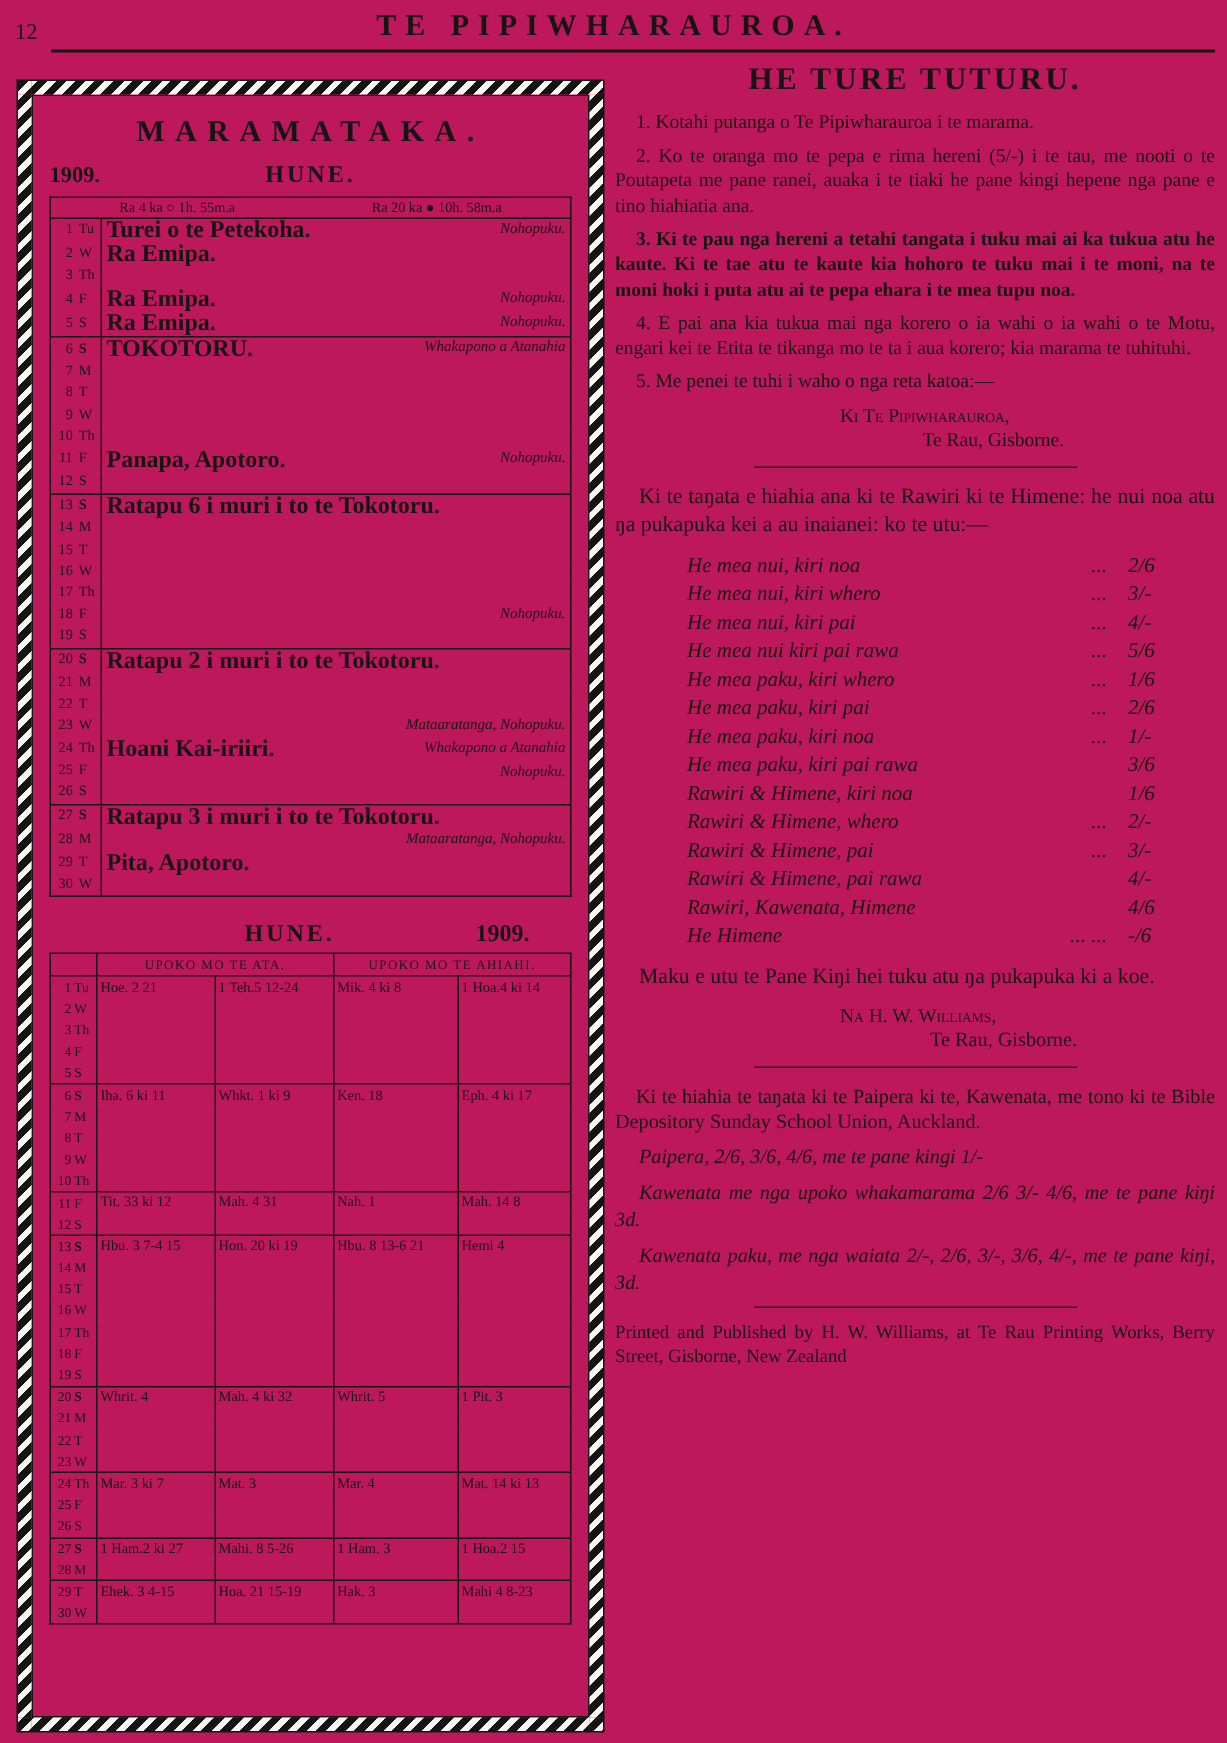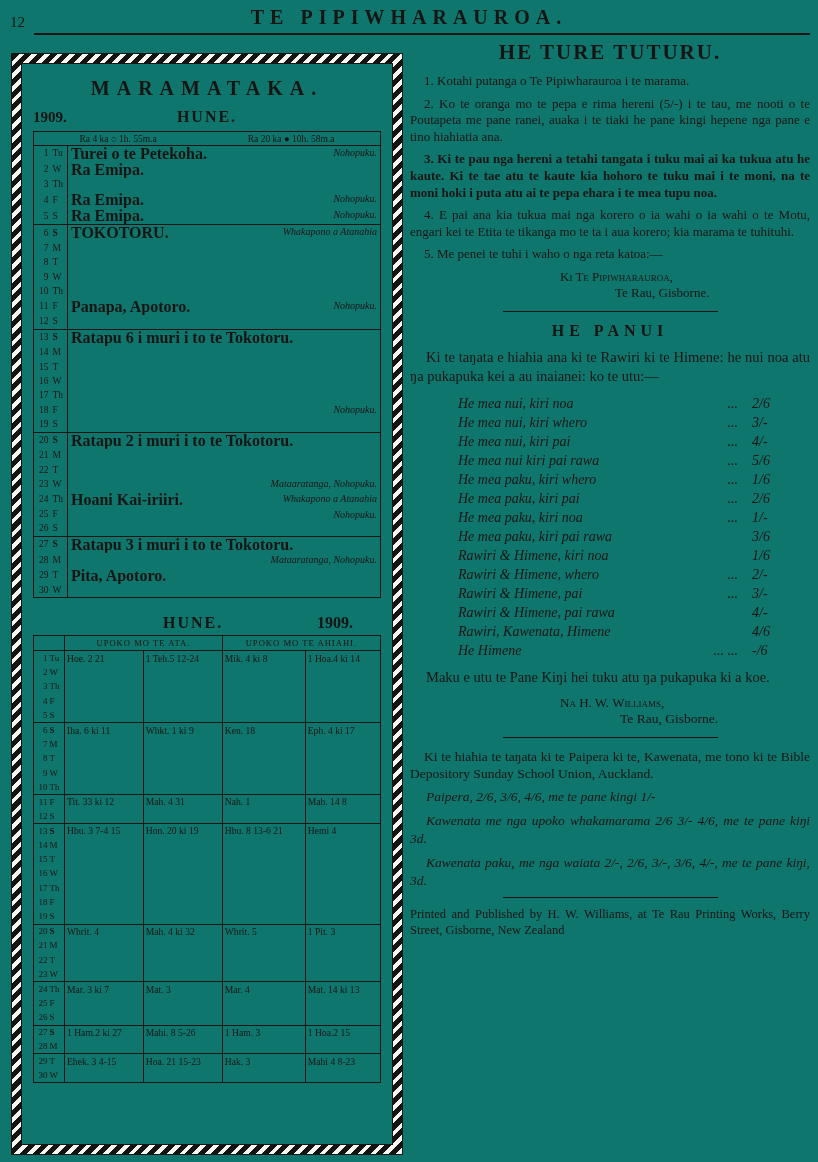--- a/index.html
+++ b/index.html
@@ -1,19 +1,19 @@
 <!DOCTYPE html>
 <html><head>
 <meta charset="utf-8">
 <style>
   * { box-sizing: border-box; }
   body { margin:0; background:#8a8a86; }
   .sheet{
     position:relative; width:818px; height:1162px; margin:0 auto;
-    background:#0f766e; color:#171513;
+    background:#be185d; color:#171513;
     font-family:"Liberation Serif", serif;
     overflow:hidden;
   }
   
   .pageno{ position:absolute; left:10px; top:14px; font-size:15px; }
   .masthead{ position:absolute; left:0; right:0; top:6px; text-align:center;
     font-size:20px; font-weight:bold; letter-spacing:6px; }
   .hdr-rule{ position:absolute; left:34px; right:8px; top:33px; border-top:2px solid #171513; }
 
   
@@ -487,21 +487,21 @@
             <td class="w">M</td>
             <td class="c"></td>
             <td class="c"></td>
             <td class="c"></td>
             <td class="c"></td>
           </tr>
           <tr class="rule ">
             <td class="d">29</td>
             <td class="w">T</td>
             <td class="c">Ehek. 3 4-15</td>
-            <td class="c">Hoa. 21 15-23</td>
+            <td class="c">Hoa. 21 15-19</td>
             <td class="c">Hak. 3</td>
             <td class="c">Mahi 4 8-23</td>
           </tr>
           <tr>
             <td class="d">30</td>
             <td class="w">W</td>
             <td class="c"></td>
             <td class="c"></td>
             <td class="c"></td>
             <td class="c"></td>
@@ -515,21 +515,20 @@
     <p class="body">1. Kotahi putanga o Te Pipiwharauroa i te marama.</p>
     <p class="body">2. Ko te oranga mo te pepa e rima hereni (5/-) i te tau, me nooti o te Poutapeta me pane ranei, auaka i te tiaki he pane kingi hepene nga pane e tino hiahiatia ana.</p>
     <p class="body bold">3. Ki te pau nga hereni a tetahi tangata i tuku mai ai ka tukua atu he kaute. Ki te tae atu te kaute kia hohoro te tuku mai i te moni, na te moni hoki i puta atu ai te pepa ehara i te mea tupu noa.</p>
     <p class="body">4. E pai ana kia tukua mai nga korero o ia wahi o ia wahi o te Motu, engari kei te Etita te tikanga mo te ta i aua korero; kia marama te tuhituhi.</p>
     <p class="body">5. Me penei te tuhi i waho o nga reta katoa:—</p>
     <div class="addr1">Ki Te Pipiwharauroa,</div>
     <div class="addr2">Te Rau, Gisborne.</div>
 
     <hr class="divider">
 
-    <div class="sec-title2">HE PANUI</div>
     <p class="big">Ki te taŋata e hiahia ana ki te Rawiri ki te Himene: he nui noa atu ŋa pukapuka kei a au inaianei: ko te utu:—</p>
 
     <div class="price-list" id="price-list">
         <div class="price-row">
           <span class="lbl">He mea nui, kiri noa</span>
           <span class="dots">...</span>
           <span class="prc">2/6</span>
         </div>
         <div class="price-row">
           <span class="lbl">He mea nui, kiri whero</span>

